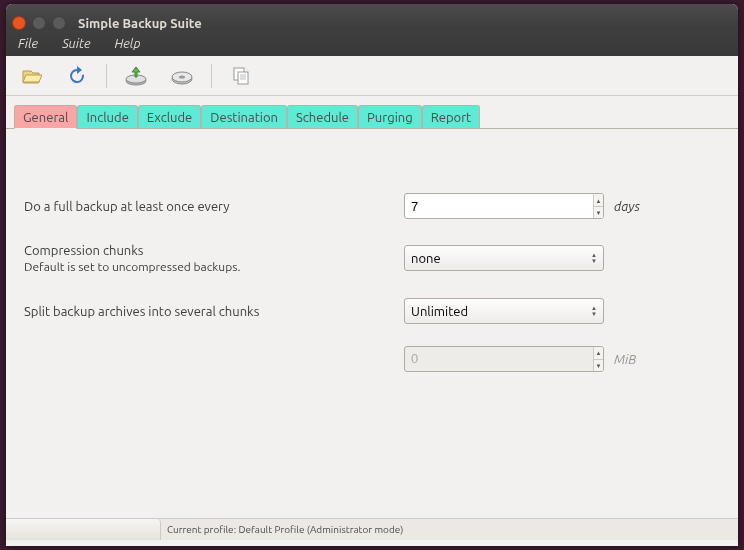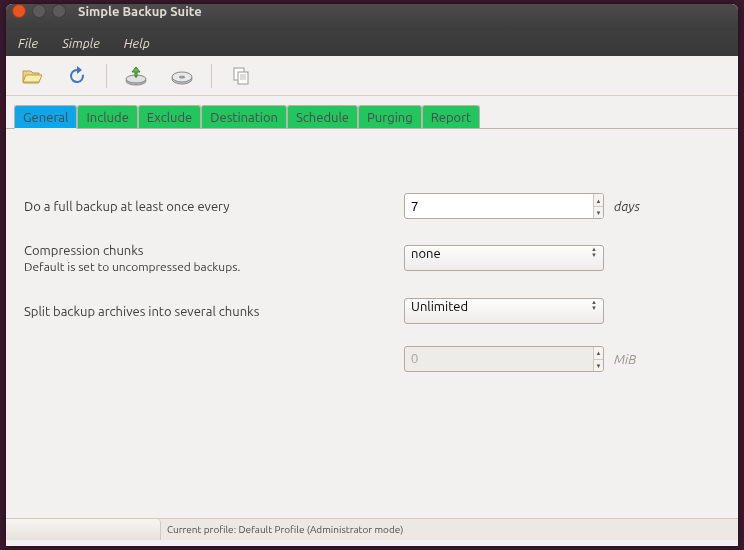--- a/index.html
+++ b/index.html
@@ -17,21 +17,21 @@
   margin: 4px auto;
   background: #f2f1f0;
   border-radius: 6px 6px 0 0;
   overflow: hidden;
   box-shadow: 0 0 8px rgba(0,0,0,0.5);
 }
 .titlebar {
   height: 26px;
   background: linear-gradient(#4c4c4c, #3c3c3c);
   display: flex;
-  align-items: flex-start;
+  align-items: flex-end;
   padding: 0 6px;
   color: #dfdbd2;
   font-weight: bold;
 }
 .win-btn {
   width: 14px;
   height: 14px;
   border-radius: 50%;
   margin-right: 6px;
   display: inline-block;
@@ -77,30 +77,30 @@
 }
 .tabs {
   display: flex;
   padding: 8px 4px 0 8px;
   background: #f2f1f0;
 }
 .tab {
   padding: 4px 8px;
   border: 1px solid #b8b4ac;
   border-bottom: none;
-  background: #22c55e;
+  background: #5eead4;
   margin-right: 0;
   font-size: 13px;
   color: #4c4c4c;
   border-radius: 3px 3px 0 0;
   position: relative;
   top: 1px;
 }
 .tab.active {
-  background: #0ea5e9;
+  background: #fca5a5;
   border-bottom: 1px solid #f2f1f0;
   z-index: 2;
 }
 .tab-body {
   border-top: 1px solid #b8b4ac;
   height: 390px;
   padding: 16px 18px;
   position: relative;
 }
 .form-grid {
@@ -146,20 +146,21 @@
   color: #555;
   background: #f5f3f0;
 }
 .spin-down { border-top: 1px solid #cfcbc4; }
 .combo {
   display: flex;
   border: 1px solid #b0aca4;
   border-radius: 3px;
   background: linear-gradient(#fdfdfc,#eeece9);
   height: 26px;
+  align-items: center;
   padding: 0 6px;
   justify-content: space-between;
   font-size: 13px;
 }
 .combo-arrows {
   display: flex;
   flex-direction: column;
   font-size: 6px;
   color: #555;
   line-height: 6px;
@@ -192,21 +193,21 @@
 
   <div class="titlebar">
     <span class="win-btn win-close"></span>
     <span class="win-btn win-min"></span>
     <span class="win-btn win-max"></span>
     <span class="title-text">Simple Backup Suite</span>
   </div>
 
   <div class="menubar">
     <span class="menu-item">File</span>
-    <span class="menu-item">Simple</span>
+    <span class="menu-item">Suite</span>
     <span class="menu-item">Help</span>
   </div>
 
   <div class="toolbar">
     <div class="toolbar-btn">
       <svg width="22" height="22" viewBox="0 0 22 22">
           <path d="M3 6h8l2 2h6v9a1 1 0 0 1-1 1H4a1 1 0 0 1-1-1V6z" fill="#e8d38a" stroke="#b89b4a"></path>
           <path d="M6 10l-3 7h16l3-7H6z" fill="#fceea8" stroke="#b89b4a"></path>
         </svg>
     </div>

